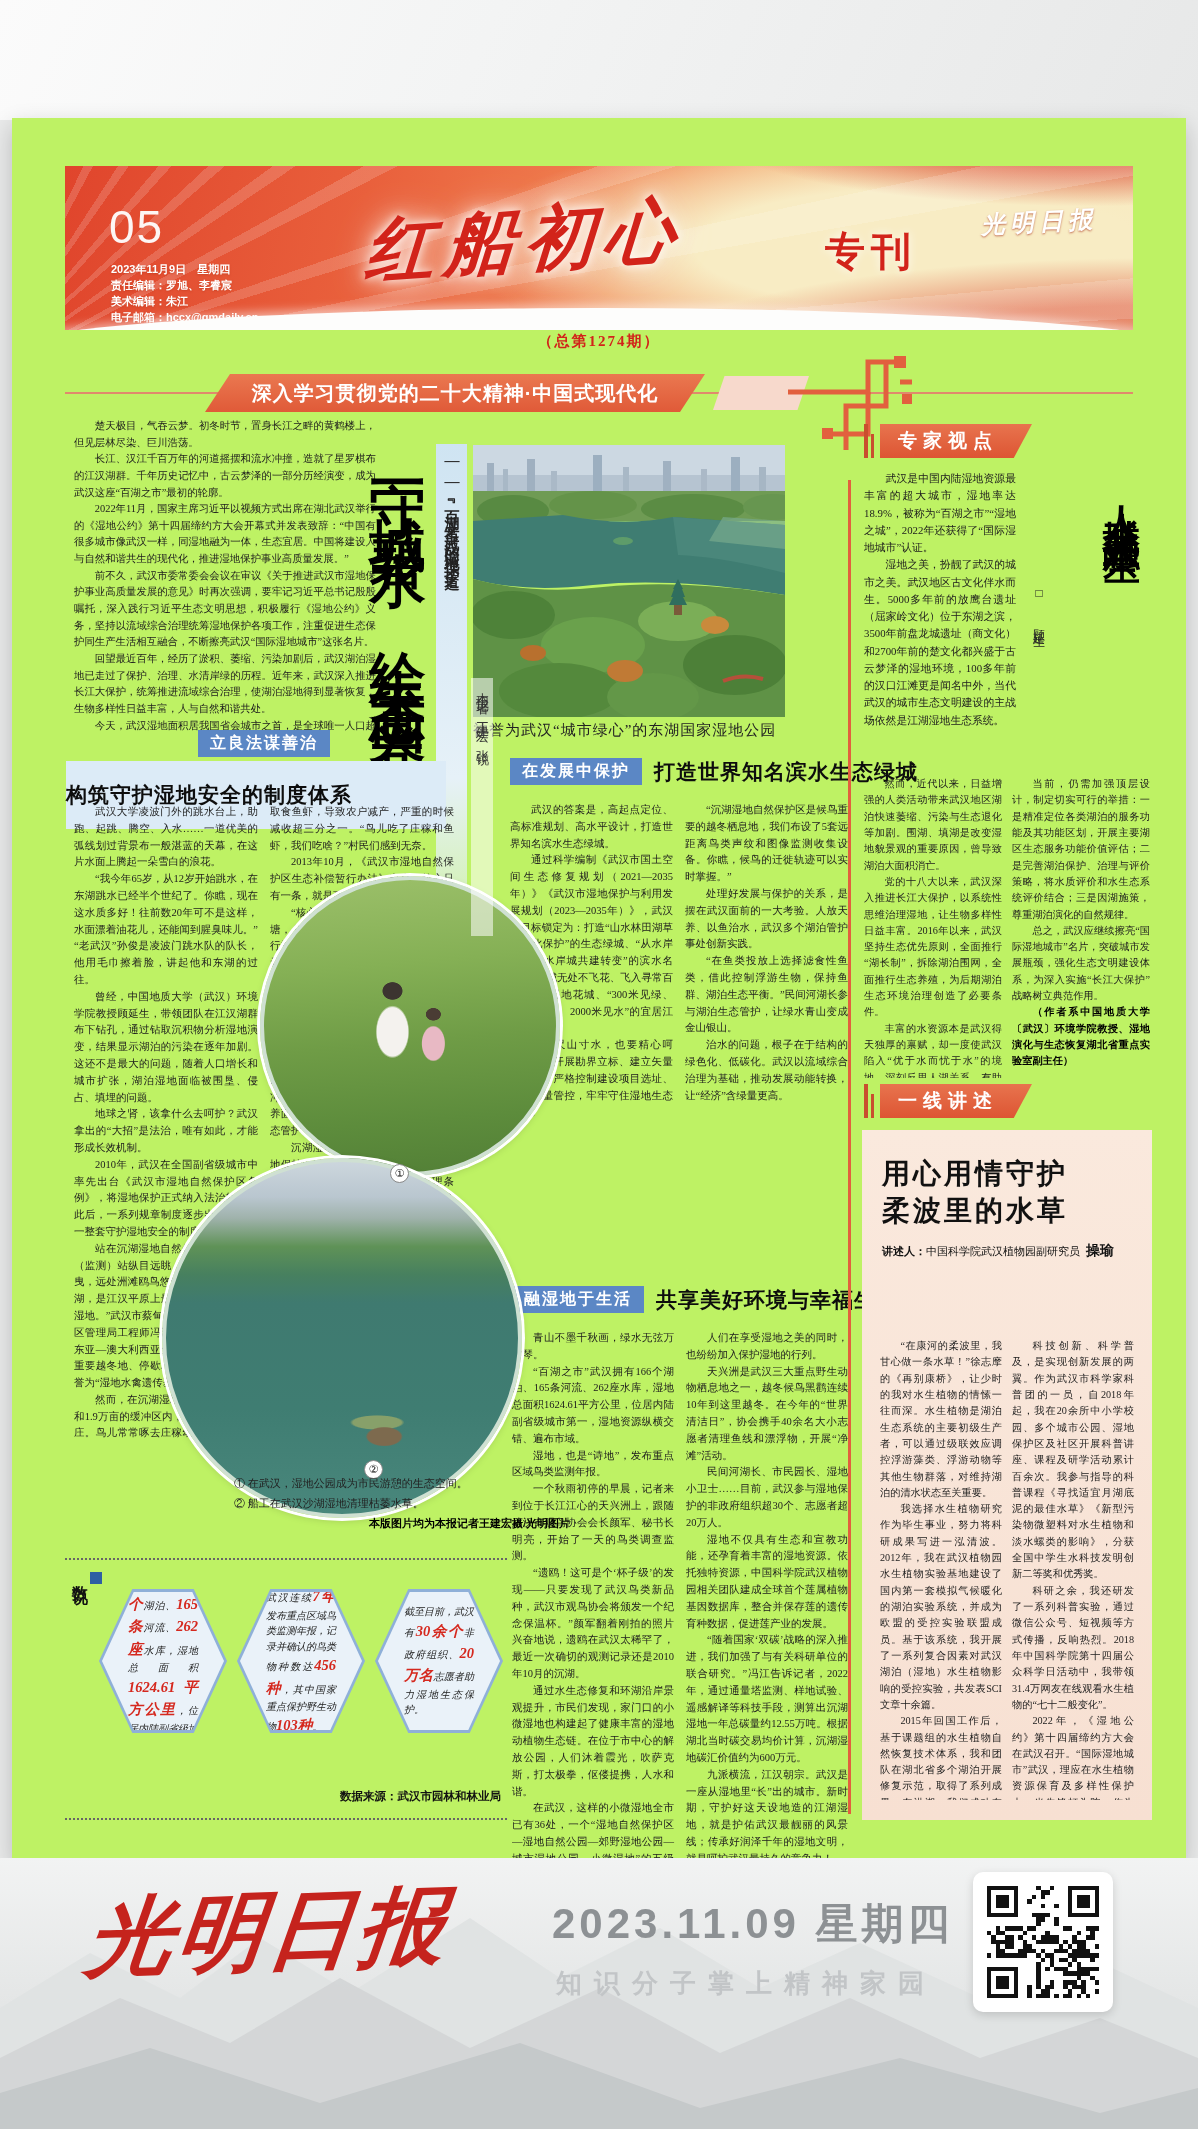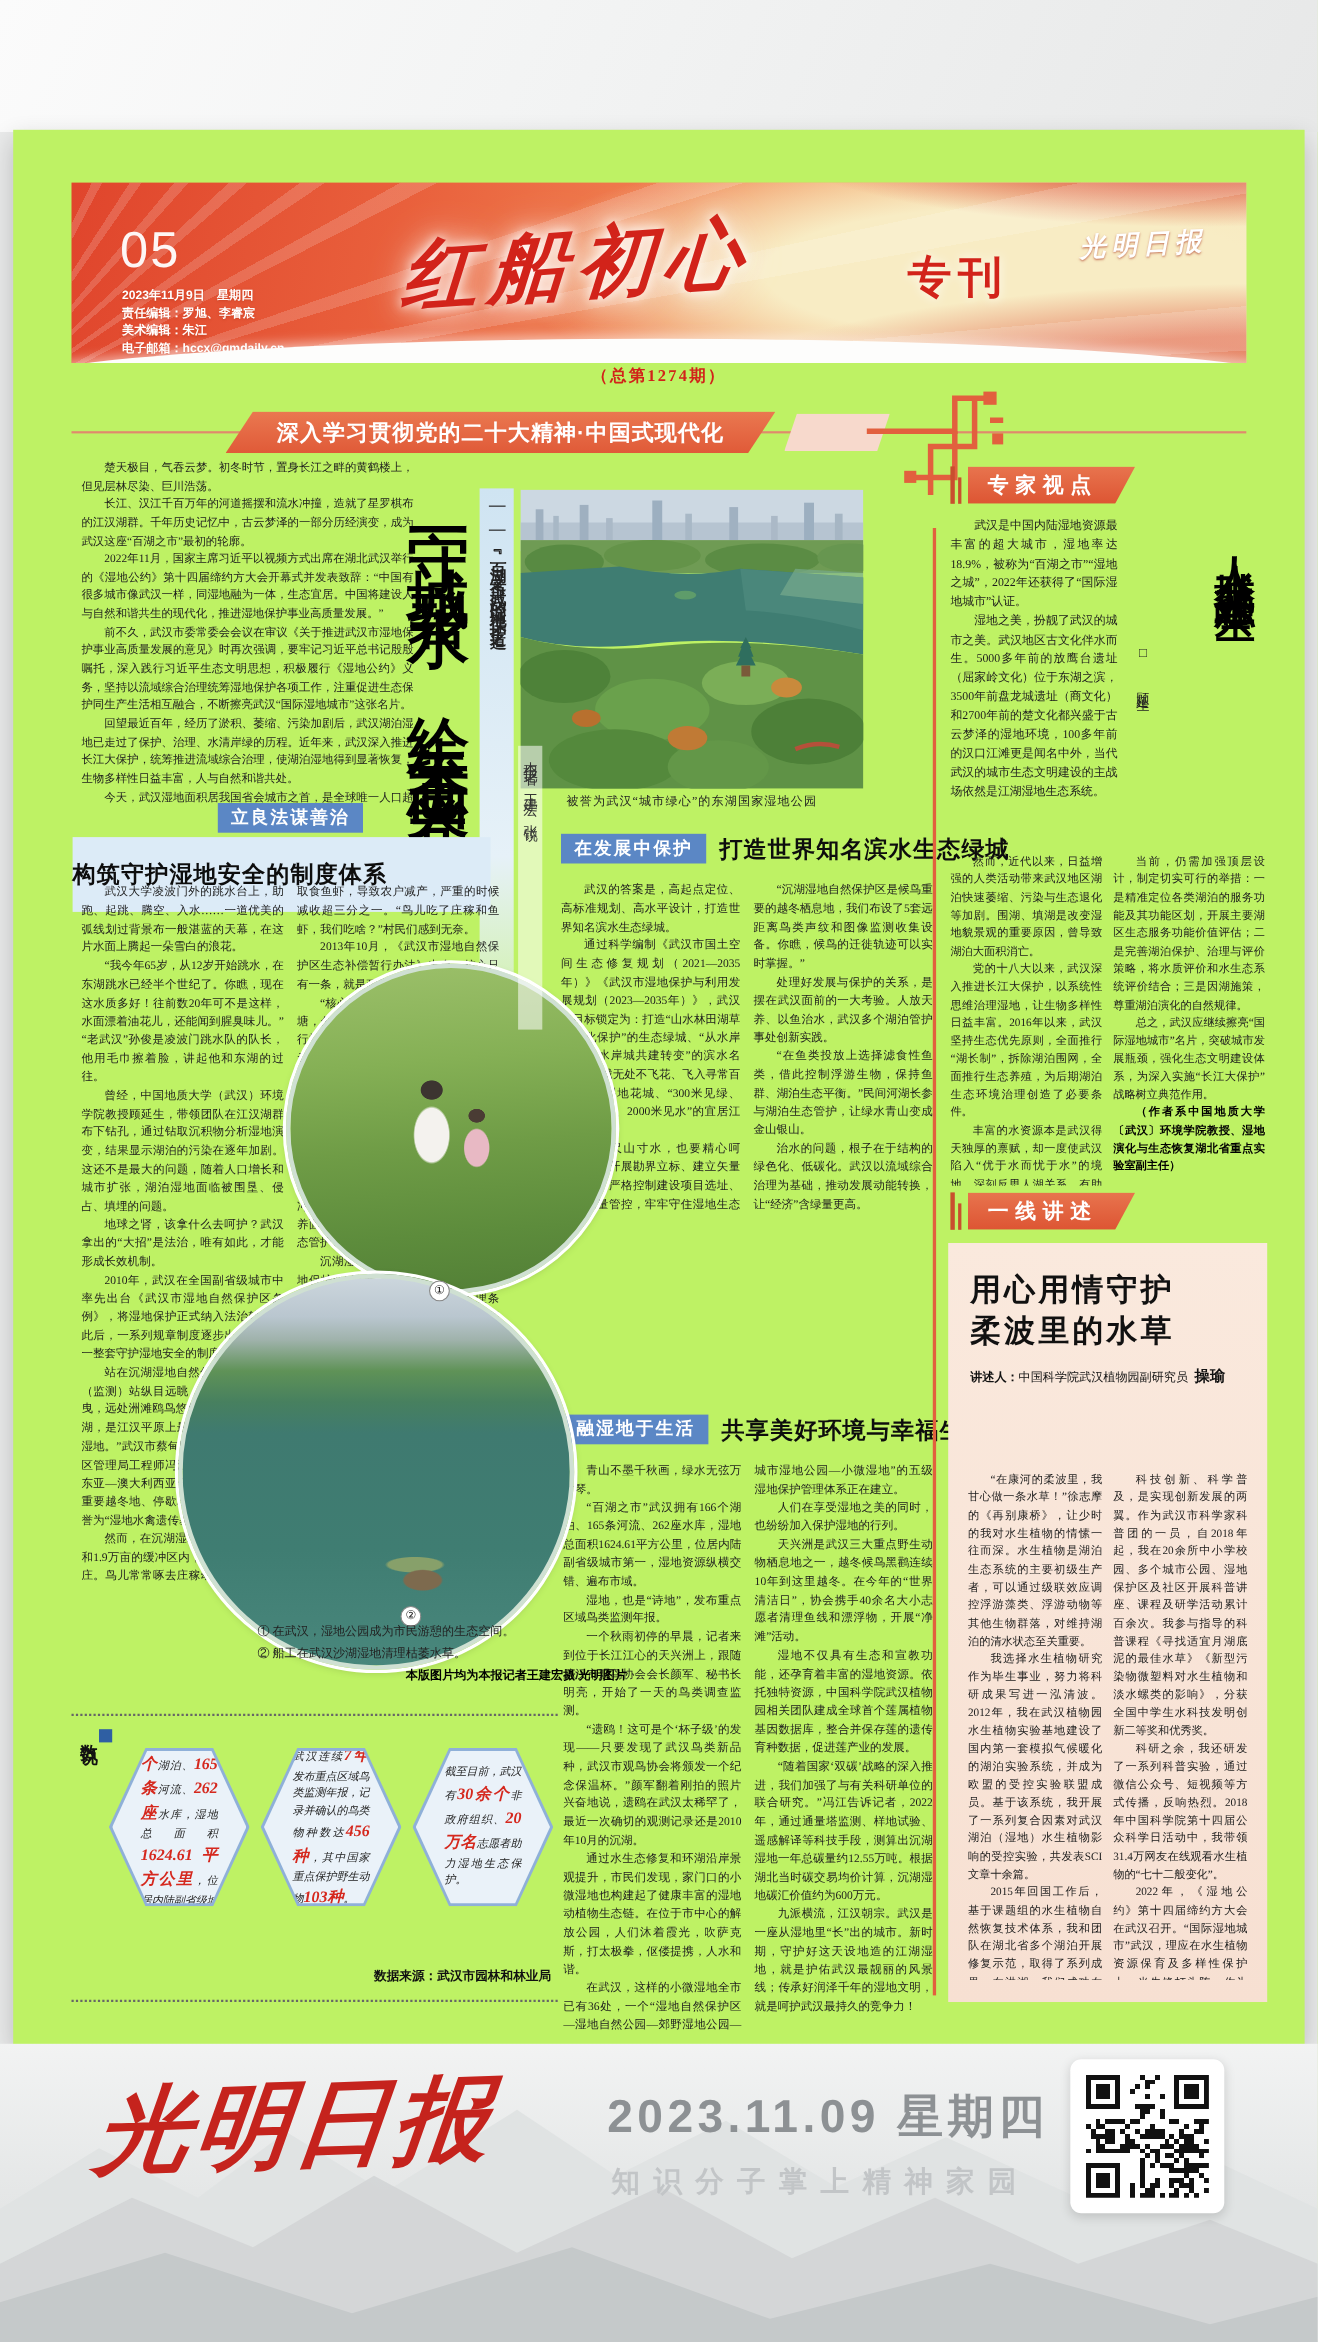--- a/index.html
+++ b/index.html
@@ -53,21 +53,21 @@
   
   .lead{position:absolute;left:62px;top:300px;width:302px;height:316px;overflow:hidden;font-size:10.4px;}
   .vtitle{position:absolute;left:358px;top:318px;height:880px;writing-mode:vertical-rl;text-orientation:upright;
     font-size:56px;font-weight:900;letter-spacing:18px;color:#000;line-height:1.0;}
   .vsub{position:absolute;left:424px;top:326px;height:600px;writing-mode:vertical-rl;text-orientation:upright;
     font-size:15px;font-weight:bold;color:#222;letter-spacing:5px;padding:8px 6px 0 6px;
     background:linear-gradient(#cfe4f2 0%,#e6f1f8 55%,rgba(255,255,255,0) 100%);}
   .vby{position:absolute;left:459px;top:560px;height:250px;writing-mode:vertical-rl;text-orientation:upright;
     font-size:13px;color:#333;letter-spacing:3px;background:rgba(255,255,255,.55);padding:4px 2px;z-index:5;}
   .photo-main{position:absolute;left:461px;top:327px;width:312px;height:272px;overflow:hidden;}
-  .photo-cap{position:absolute;left:461px;top:603px;width:312px;font-size:11px;color:#222;text-align:center;
+  .photo-cap{position:absolute;left:461px;top:603px;width:312px;font-size:15px;color:#222;text-align:left;
     letter-spacing:1px;}
   
   .sec-fazhi-head{position:absolute;left:62px;top:612px;width:380px;text-align:center;}
   .sec-fazhi-sub{position:absolute;left:54px;top:643px;width:380px;background:#dcebf7;text-align:left;
     padding:20px 0;}
   .sec-fazhi-body{position:absolute;left:62px;top:686px;width:380px;height:660px;}
   .sec-fazhan-head{position:absolute;left:498px;top:640px;width:340px;white-space:nowrap;}
   .sec-fazhan-body{position:absolute;left:498px;top:684px;width:338px;height:452px;}
   .sec-rong-head{position:absolute;left:500px;top:1168px;width:340px;white-space:nowrap;}
   .sec-rong-body{position:absolute;left:500px;top:1212px;width:336px;height:588px;}
@@ -281,20 +281,21 @@
     <div class="sec-rong-body bt cols2">
         <p>青山不墨千秋画，绿水无弦万古琴。</p>
         <p>“百湖之市”武汉拥有166个湖泊、165条河流、262座水库，湿地总面积1624.61平方公里，位居内陆副省级城市第一，湿地资源纵横交错、遍布市域。</p>
         <p>湿地，也是“诗地”，发布重点区域鸟类监测年报。</p>
         <p>一个秋雨初停的早晨，记者来到位于长江江心的天兴洲上，跟随武汉市观鸟协会会长颜军、秘书长明亮，开始了一天的鸟类调查监测。</p>
         <p>“遗鸥！这可是个‘杯子级’的发现——只要发现了武汉鸟类新品种，武汉市观鸟协会将颁发一个纪念保温杯。”颜军翻着刚拍的照片兴奋地说，遗鸥在武汉太稀罕了，最近一次确切的观测记录还是2010年10月的沉湖。</p>
         <p>通过水生态修复和环湖沿岸景观提升，市民们发现，家门口的小微湿地也构建起了健康丰富的湿地动植物生态链。在位于市中心的解放公园，人们沐着霞光，吹萨克斯，打太极拳，伛偻提携，人水和谐。</p>
         <p>在武汉，这样的小微湿地全市已有36处，一个“湿地自然保护区—湿地自然公园—郊野湿地公园—城市湿地公园—小微湿地”的五级湿地保护管理体系正在建立。</p>
         <p>人们在享受湿地之美的同时，也纷纷加入保护湿地的行列。</p>
         <p>天兴洲是武汉三大重点野生动物栖息地之一，越冬候鸟黑鹳连续10年到这里越冬。在今年的“世界清洁日”，协会携手40余名大小志愿者清理鱼线和漂浮物，开展“净滩”活动。</p>
+        <p>民间河湖长、市民园长、湿地小卫士……目前，武汉参与湿地保护的非政府组织超30个、志愿者超20万人。</p>
         <p>湿地不仅具有生态和宣教功能，还孕育着丰富的湿地资源。依托独特资源，中国科学院武汉植物园相关团队建成全球首个莲属植物基因数据库，整合并保存莲的遗传育种数据，促进莲产业的发展。</p>
         <p>“随着国家‘双碳’战略的深入推进，我们加强了与有关科研单位的联合研究。”冯江告诉记者，2022年，通过通量塔监测、样地试验、遥感解译等科技手段，测算出沉湖湿地一年总碳量约12.55万吨。根据湖北当时碳交易均价计算，沉湖湿地碳汇价值约为600万元。</p>
         <p>九派横流，江汉朝宗。武汉是一座从湿地里“长”出的城市。新时期，守护好这天设地造的江湖湿地，就是护佑武汉最靓丽的风景线；传承好润泽千年的湿地文明，就是呵护武汉最持久的竞争力！</p>
       </div>
 
     <div class="stats">
       <div class="stats-label">数说</div>
       <div class="hexrow">
         <div class="hex">
             <div class="hex-in">

